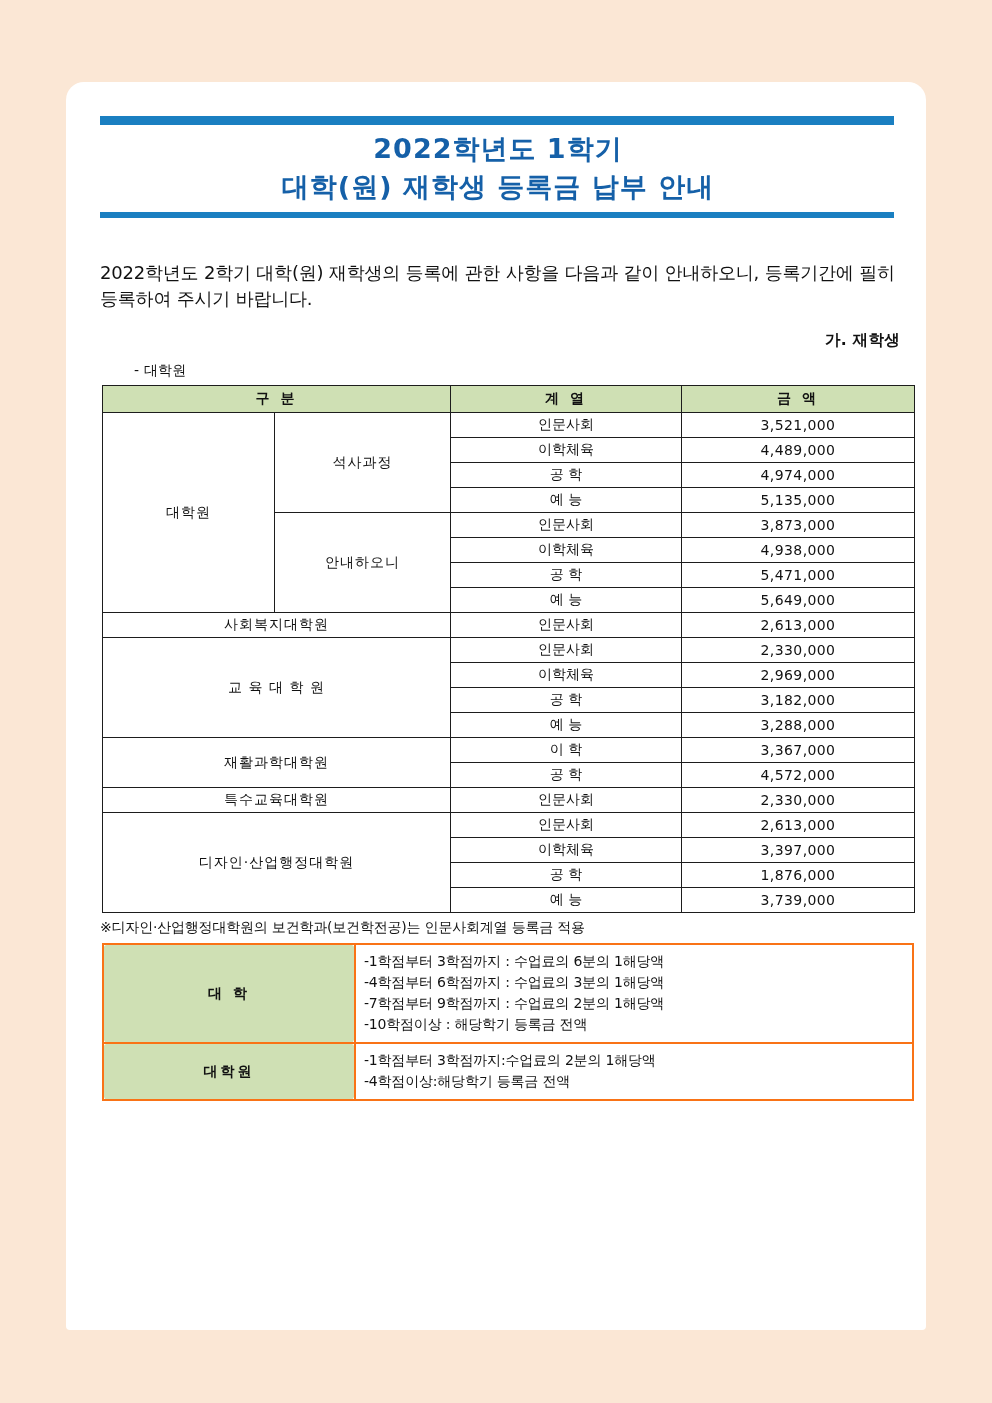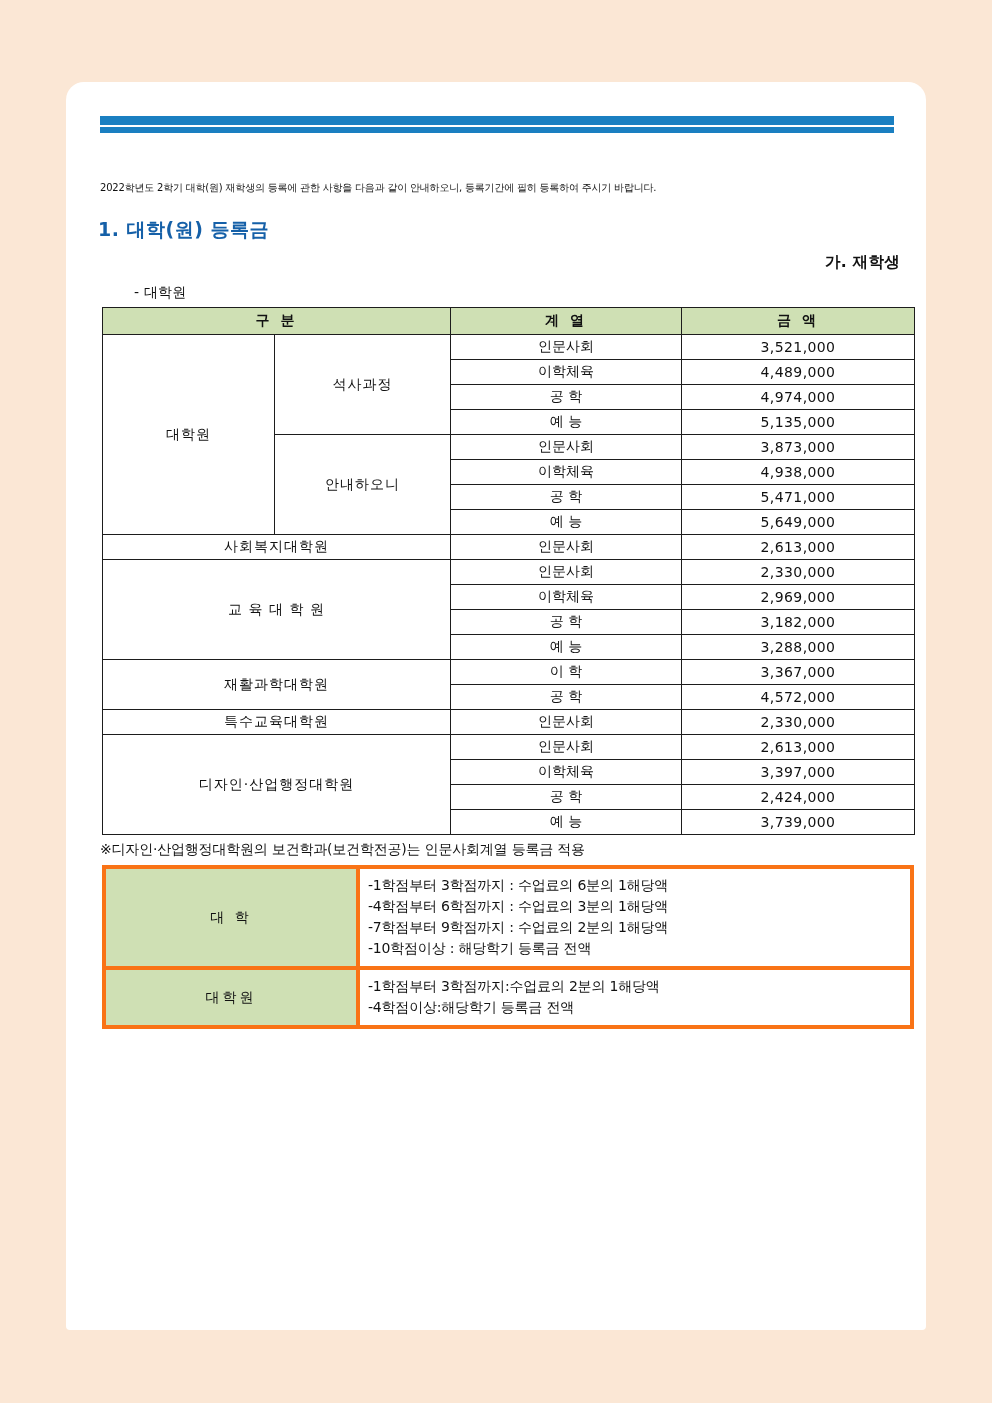--- a/index.html
+++ b/index.html
@@ -47,21 +47,21 @@
     line-height: 38px;
     font-weight: bold;
     letter-spacing: 1px;
     padding: 5px 0 4px 0;
   }
   .title-line { display: block; }
 
   
   .intro {
     margin-top: 42px;
-    font-size: 10px;
+    font-size: 18px;
     line-height: 26px;
     color: #111;
     letter-spacing: -0.2px;
     padding: 0 4px 0 4px;
   }
   
   .h1 {
     margin-top: 16px;
     font-size: 19px;
     font-weight: bold;
@@ -128,51 +128,55 @@
     letter-spacing: -0.2px;
   }
   table.over {
     border-collapse: collapse;
     margin-top: 6px;
     margin-left: 6px;
     width: 812px;
     table-layout: fixed;
   }
   table.over td {
-    border: 4px solid #f97316;
+    border: 2px solid #f97316;
     font-size: 14px;
     color: #111;
     vertical-align: middle;
   }
   table.over td.head {
     background: #cfe0b4;
     text-align: center;
-    font-weight: normal;
+    font-weight: bold;
     letter-spacing: 3px;
     width: 248px;
+    border-radius: 6px;
   }
   table.over td.body {
     padding: 6px 8px 7px 8px;
     line-height: 21px;
     letter-spacing: -0.2px;
   }
   .linebreaks { white-space: pre-line; }
 </style>
 </head>
 <body>
 
 <div class="page">
   <div class="inner">
 
     <div class="title-rule-top"></div>
+    <div class="title-text">
+      <span class="title-line">2022학년도 1학기</span>
+      <span class="title-line">대학(원) 재학생 등록금 납부 안내</span>
+    </div>
     <div class="title-rule-bottom"></div>
 
     <p class="intro">2022학년도 2학기 대학(원) 재학생의 등록에 관한 사항을 다음과 같이 안내하오니, 등록기간에 필히 등록하여 주시기 바랍니다.</p>
 
-    <div class="h1">1. 대학(원) 등록금</div>
     <div class="h2">가. 재학생</div>
     <div class="h3">- 대학원</div>
 
     <table class="tuition">
       <colgroup>
         <col style="width:172px">
         <col style="width:176px">
         <col style="width:231px">
         <col style="width:233px">
       </colgroup>
@@ -259,21 +263,21 @@
             <td class="catlabel" rowspan="4" colspan="2">디자인·산업행정대학원</td>
             <td>인문사회</td>
             <td class="amount">2,613,000</td>
           </tr>
           <tr>
             <td>이학체육</td>
             <td class="amount">3,397,000</td>
           </tr>
           <tr>
             <td>공    학</td>
-            <td class="amount">2,424,000</td>
+            <td class="amount">1,876,000</td>
           </tr>
           <tr>
             <td>예    능</td>
             <td class="amount">3,739,000</td>
           </tr>
         </tbody>
     </table>
 
     <div class="note">※디자인·산업행정대학원의 보건학과(보건학전공)는 인문사회계열 등록금 적용</div>
 

